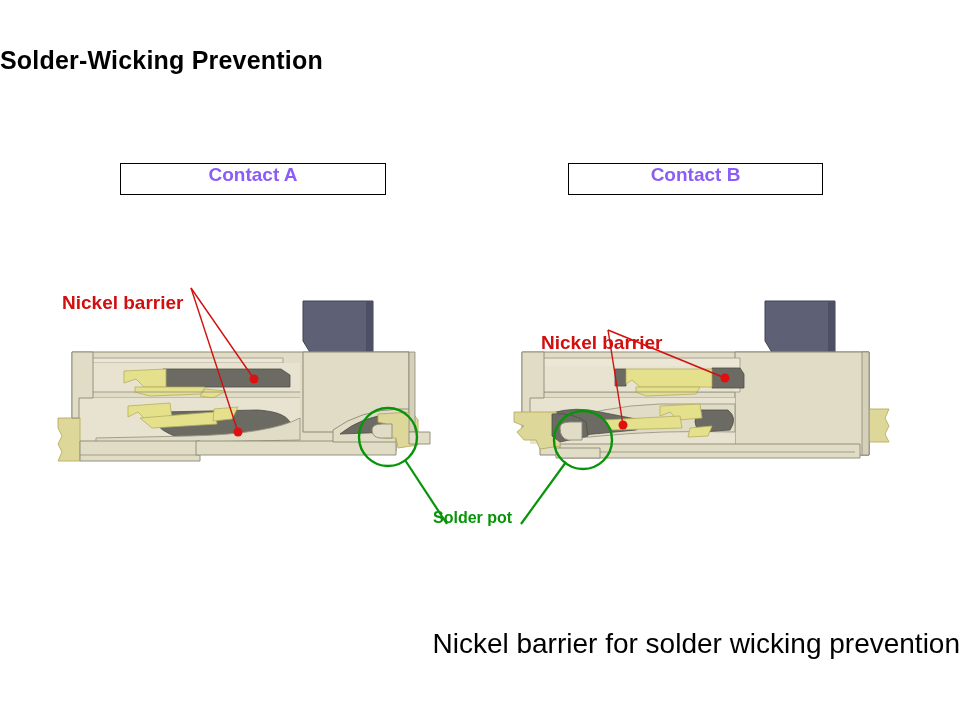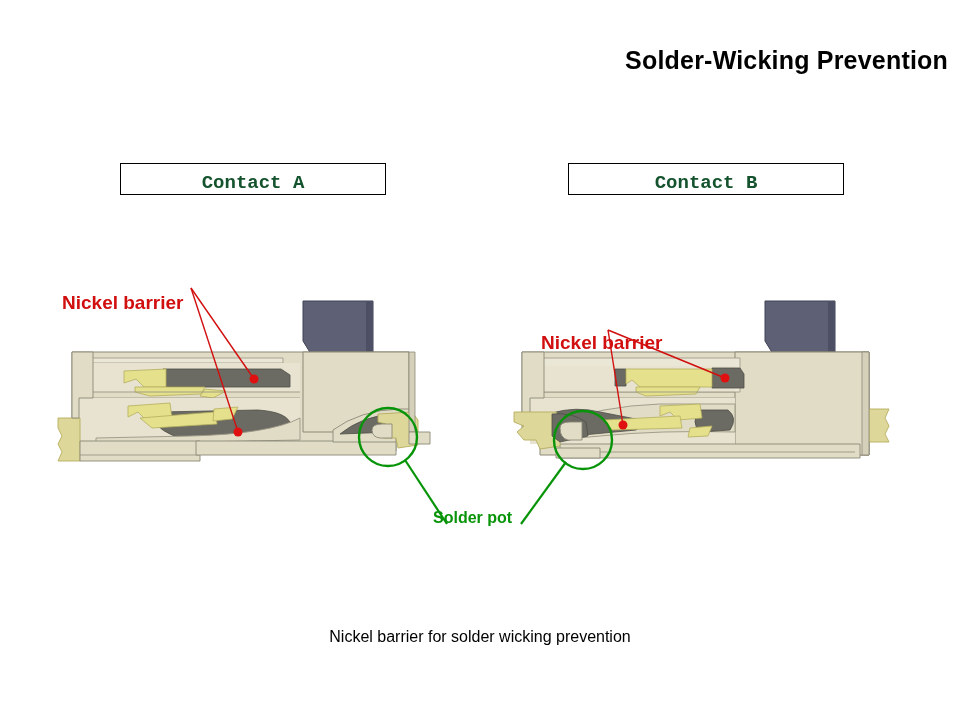--- a/index.html
+++ b/index.html
@@ -19,49 +19,48 @@
     left: 0; top: 0;
     width: 960px;
     height: 720px;
     background: #ffffff;
   }
   .title {
     position: absolute;
     left: 0;
     top: 46px;
     width: 948px;
-    text-align: right;
+    text-align: left;
     font-size: 25px;
     font-weight: bold;
     color: #000000;
     letter-spacing: 0.2px;
   }
   .label-box {
     position: absolute;
     box-sizing: border-box;
     border: 1.4px solid #000000;
     background: #ffffff;
     display: flex;
-    align-items: flex-end;
+    align-items: flex-start;
     justify-content: center;
     font-size: 19px;
     font-weight: bold;
-    color: #14532d;
-    font-family: Liberation Mono, monospace;
+    color: #8b5cf6;
   }
   #box-contact-a {
     left: 120px;
     top: 163px;
     width: 266px;
     height: 32px;
   }
   #box-contact-b {
     left: 568px;
     top: 163px;
-    width: 276px;
+    width: 255px;
     height: 32px;
   }
   .callout-red {
     position: absolute;
     font-size: 19px;
     font-weight: bold;
     color: #d10f0f;
     white-space: nowrap;
     margin-top: 36px;
   }
@@ -82,22 +81,22 @@
   }
   #solder-pot-label {
     left: 433px;
     top: 509px;
   }
   .caption {
     position: absolute;
     left: 0;
     top: 628px;
     width: 960px;
-    text-align: center;
-    font-size: 16px;
+    text-align: right;
+    font-size: 28px;
     color: #000000;
   }
   svg.drawing {
     position: absolute;
     left: 0;
     top: 0;
     width: 960px;
     height: 720px;
     overflow: visible;
   }

